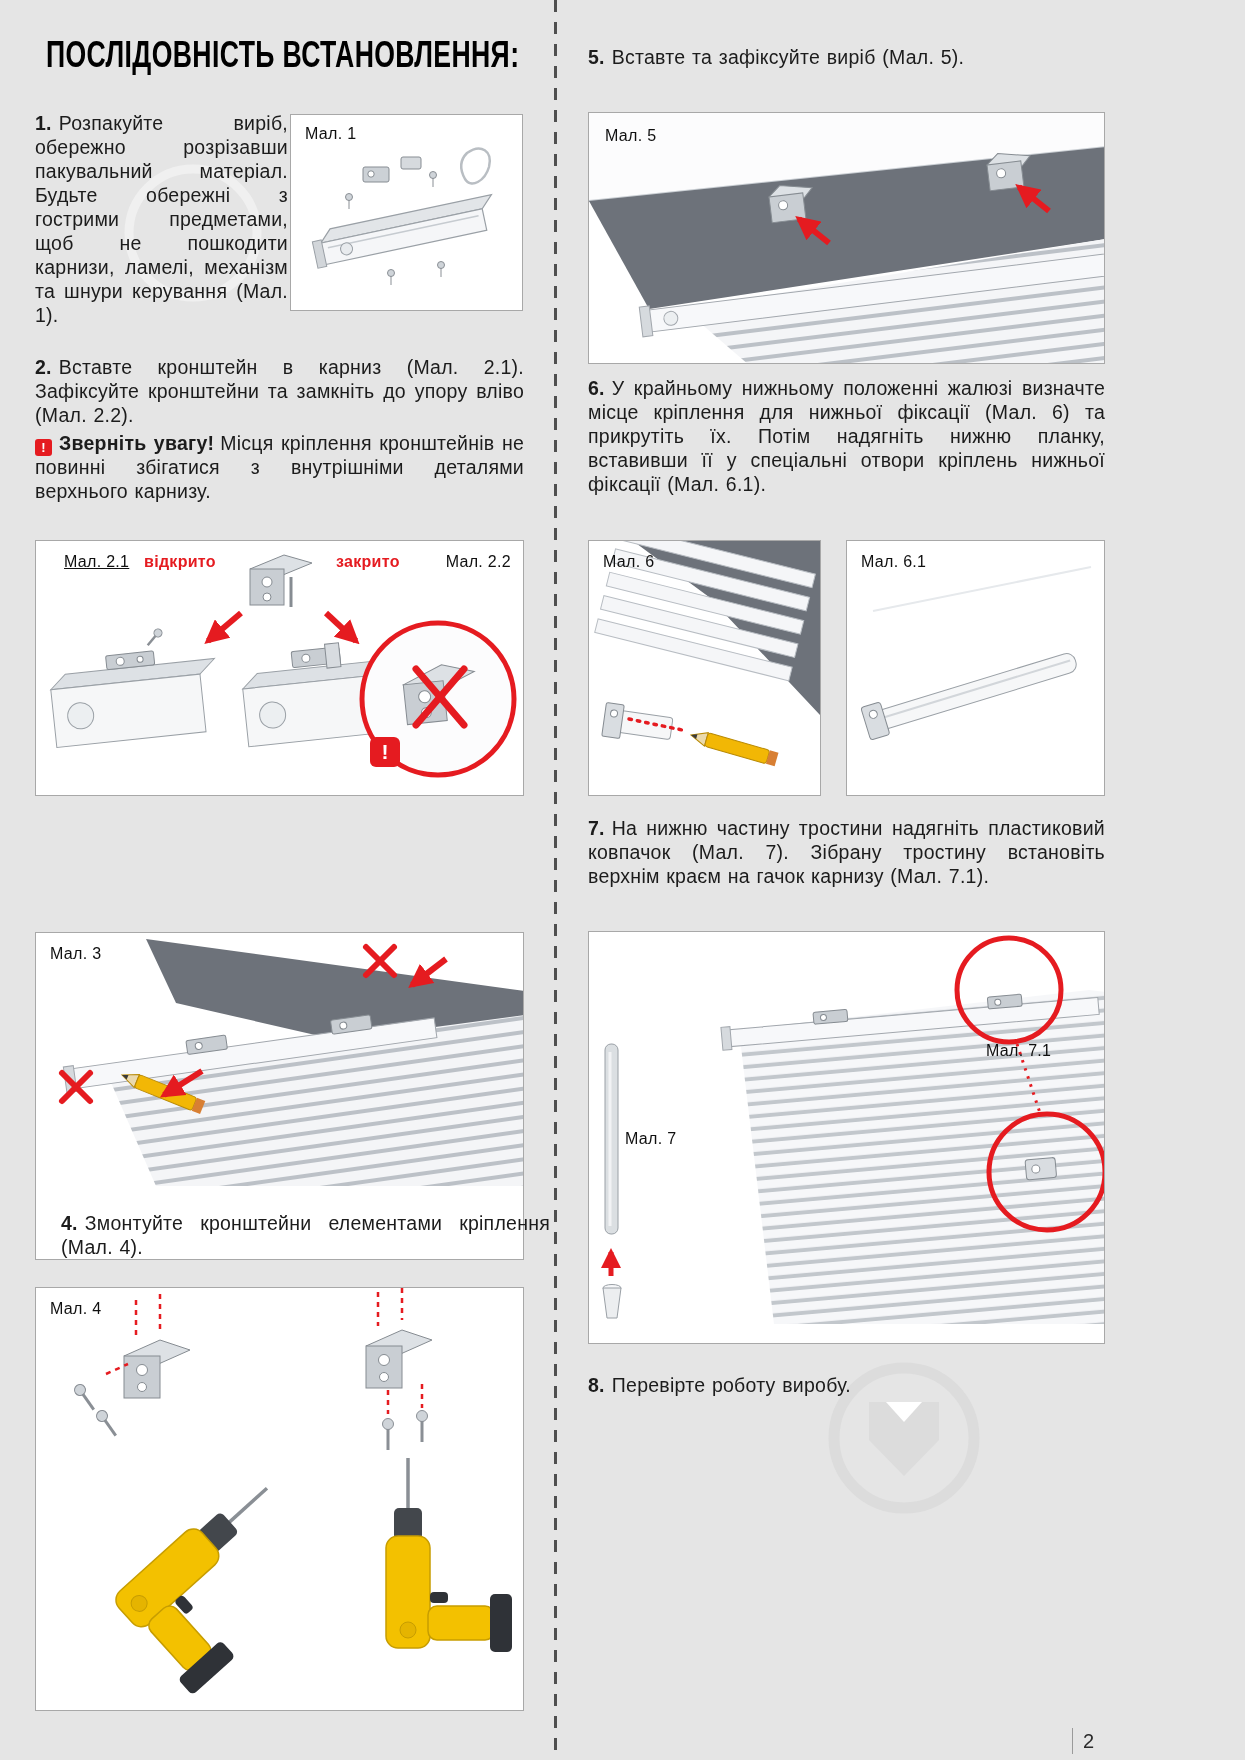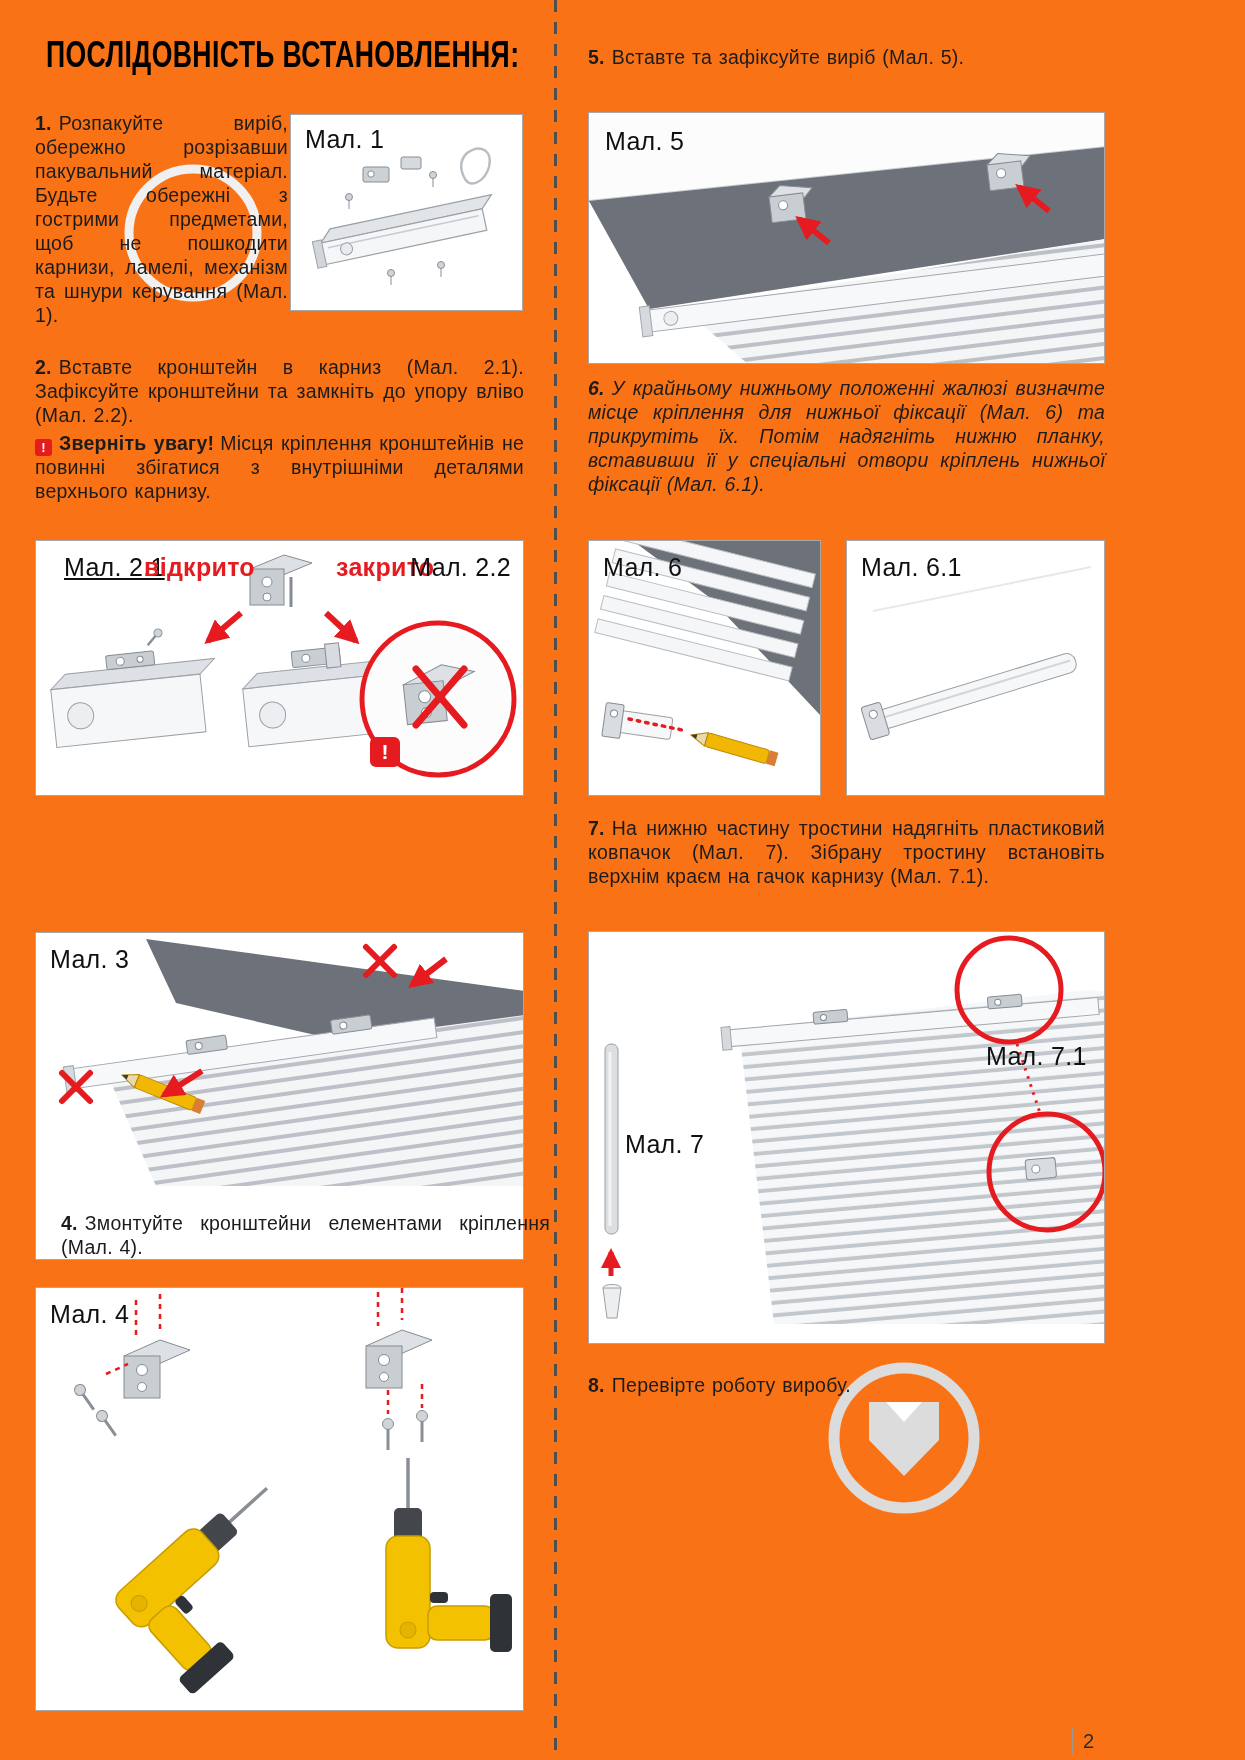--- a/index.html
+++ b/index.html
@@ -1,18 +1,18 @@
 <!DOCTYPE html>
 <html><head>
 <meta charset="utf-8">
 <style>
   * { margin:0; padding:0; box-sizing:border-box; }
   html,body { background:#ffffff; }
   body { width:1245px; height:1760px; font-family:"Liberation Sans", sans-serif; color:#1b1b1b; }
-  .page { position:relative; width:1245px; height:1760px; background:#f97316; overflow:hidden; }
+  .page { position:relative; width:1245px; height:1760px; background:#e5e5e5; overflow:hidden; }
 
   .divider { position:absolute; left:554px; top:0; bottom:0; width:3px;
     background:repeating-linear-gradient(180deg,#4f4f4f 0 12px,transparent 12px 22px); }
 
   .wm { position:absolute; z-index:0; }
 
   .title { position:absolute; left:46px; top:34px; z-index:2;
     font-size:37px; font-weight:800; color:#000; letter-spacing:0.5px;
     transform:scaleX(0.72); transform-origin:left top; white-space:nowrap; }
 
@@ -20,21 +20,21 @@
     text-align:justify; letter-spacing:0.25px; word-spacing:1px; color:#1c1c1c; }
   .step p + p { margin-top:4px; }
   .num { font-weight:700; margin-right:7px; }
   .warn-icon { display:inline-flex; width:17px; height:17px; background:#e51b20;
     border-radius:3px; color:#fff; font-weight:700; font-size:13px; line-height:1;
     align-items:center; justify-content:center; vertical-align:-2px; margin-right:7px; }
   .warn-title { font-weight:700; margin-right:6px; }
 
   .figure { position:absolute; z-index:1; border:1.5px solid #a8a8a8; background:#fff; overflow:hidden; }
   .figure svg { position:absolute; left:0; top:0; }
-  .fig-label { position:absolute; z-index:3; font-size:25px; letter-spacing:0.3px; color:#101010; white-space:nowrap; }
+  .fig-label { position:absolute; z-index:3; font-size:16px; letter-spacing:0.3px; color:#101010; white-space:nowrap; }
   .fig-label.red { color:#e51b20; font-weight:700; }
 
   .exclaim-badge { position:absolute; z-index:4; width:30px; height:30px; background:#e51b20;
     border-radius:6px; color:#fff; font-weight:800; font-size:21px;
     display:flex; align-items:center; justify-content:center; }
 
   .page-number { position:absolute; left:1072px; top:1728px; z-index:2;
     display:flex; align-items:center; gap:10px; }
   .page-number .rule { width:1px; height:26px; background:#9a9a9a; }
   .page-number .no { font-size:20px; color:#2b2b2b; }
@@ -288,21 +288,21 @@
       <g transform="translate(398,52) rotate(-7)">
         <polygon points="0,0 12,-10 44,-4 34,6" fill="#dde1e5" stroke="#868c92"></polygon>
         <rect x="0" y="0" width="34" height="26" fill="#c9ced3" stroke="#868c92"></rect>
         <circle cx="13" cy="10" r="4.5" fill="#fff" stroke="#868c92"></circle>
       </g>
       <line x1="240" y1="130" x2="210" y2="106" stroke="#e51b20" stroke-width="6" marker-end="url(#ah5)"></line>
       <line x1="460" y1="98" x2="430" y2="74" stroke="#e51b20" stroke-width="6" marker-end="url(#ah5)"></line>
     </svg>
   </div>
 
-  <div class="step" style="left:588px; top:377px; width:517px;font-style:italic;">
+  <div class="step" style="left:588px; top:377px; width:517px;">
     <p><span class="num">6.</span><span>У крайньому нижньому положенні жалюзі визначте місце кріплення для нижньої фіксації (Мал. 6) та прикрутіть їх. Потім надягніть нижню планку, вставивши її у спеціальні отвори кріплень нижньої фіксації (Мал. 6.1).</span></p>
   </div>
 
   <div class="figure" style="left:588px; top:540px; width:233px; height:256px;">
     <div class="fig-label" style="left:14px; top:12px;">Мал. 6</div>
     <svg width="233" height="256" viewBox="0 0 233 256">
       <polygon points="44,0 233,0 233,176 120,56" fill="#6d727a"></polygon>
       <g transform="rotate(14 110 70)" stroke="#b8bdc3" fill="#f5f6f8">
         <rect x="14" y="6" width="200" height="14"></rect>
         <rect x="14" y="30" width="200" height="14"></rect>

